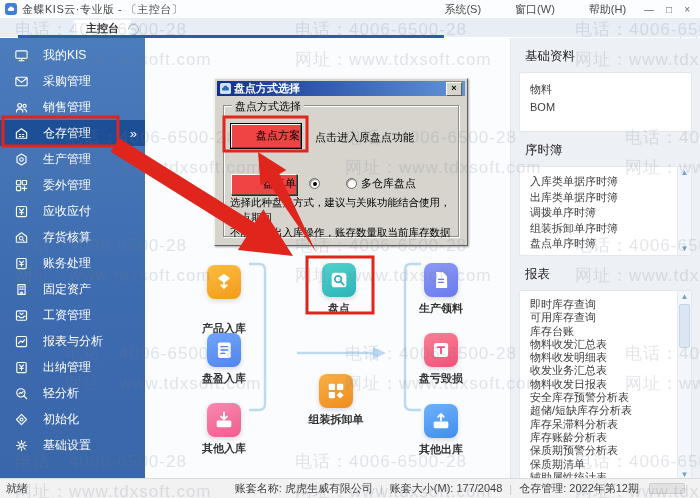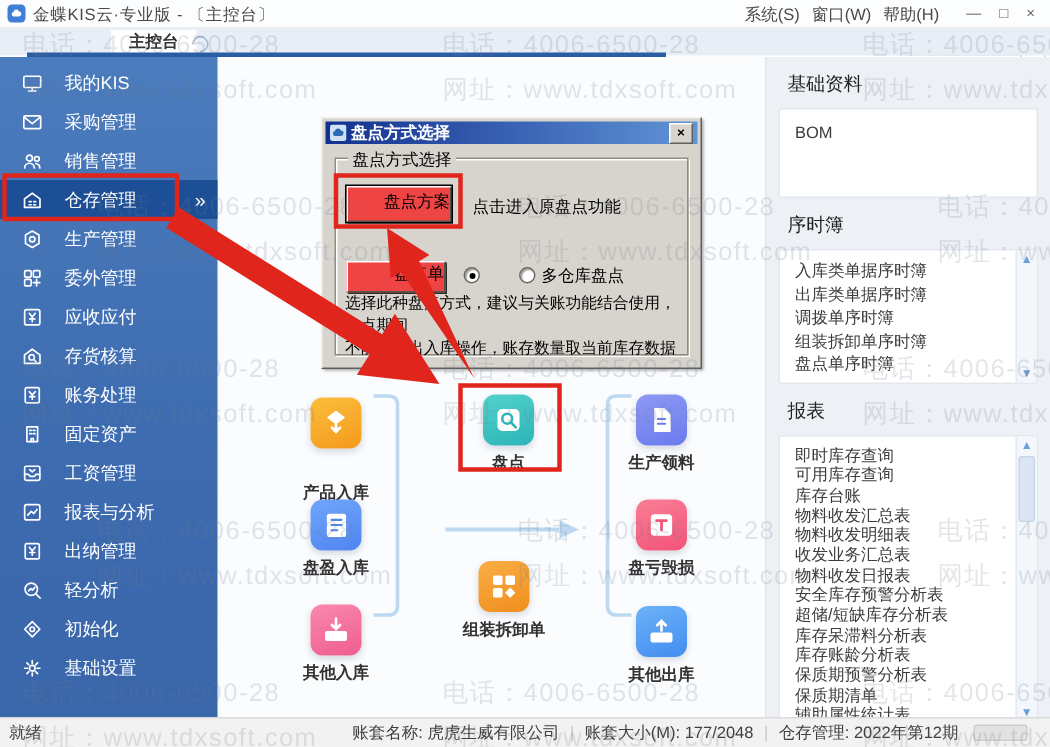--- a/index.html
+++ b/index.html
@@ -3,21 +3,21 @@
 <meta charset="utf-8">
 <style>
   html,body{margin:0;padding:0;}
   body{width:700px;height:498px;position:relative;overflow:hidden;background:#fff;
        font-family:"Liberation Sans","DejaVu Sans",sans-serif;}
   
   .titlebar{position:absolute;left:0;top:0;width:700px;height:18px;background:#fcfdfe;
     border-bottom:1px solid #e9ecf0;display:flex;align-items:center;font-size:11px;color:#4a4a4a;z-index:10;}
   .logo{width:12px;height:12px;border-radius:3px;background:#3f7fd6;margin:0 5px 0 5px;display:flex;align-items:center;justify-content:center;}
   .win-title{letter-spacing:.5px;}
-  .menus{margin-left:auto;display:flex;gap:8px;color:#4a4a4a;}
+  .menus{margin-left:auto;display:flex;gap:34px;color:#4a4a4a;}
   .menus span{cursor:default;}
   .winctl{display:flex;gap:12px;margin:0 10px 0 18px;color:#666;font-size:10px;}
   
   .tabbar{position:absolute;left:0;top:18px;width:700px;height:19px;background:#e8eef5;z-index:9;}
   .tab{position:absolute;left:74px;top:2px;height:17px;line-height:17px;background:#fff;padding:0 12px;
     font-size:11px;font-weight:bold;color:#333;}
   .tab-refresh{position:absolute;left:128px;top:6px;width:9px;height:9px;border:1.4px solid #9fb6d4;border-radius:50%;transform:rotate(45deg);border-bottom-color:transparent;}
   .tab-underline{position:absolute;left:18px;top:35px;width:426px;height:3px;background:#2b5da6;z-index:11;}
   .contact{position:absolute;right:21px;top:20px;height:15px;background:#fff;border:1px solid #c7cdd5;
     display:flex;align-items:center;gap:4px;padding:0 7px;font-size:11px;color:#333;}
@@ -342,20 +342,21 @@
       </div>
       <div class="tile-label" style="left: 258px; top: 404px;">其他出库</div>
     </div>
 </div>
 
 <div class="rpanel">
   <div id="rp">
       <div class="rp-head">基础资料</div>
       <div class="rp-card s0" style="height: 58px;">
         <div class="rp-list">
+          <div class="rp-item">物料</div>
           <div class="rp-item">BOM</div>
         </div>
       </div>
       <div class="rp-head">序时簿</div>
       <div class="rp-card s1" style="height: 88px;">
         <div class="rp-list">
           <div class="rp-item">入库类单据序时簿</div>
           <div class="rp-item">出库类单据序时簿</div>
           <div class="rp-item">调拨单序时簿</div>
           <div class="rp-item">组装拆卸单序时簿</div>

